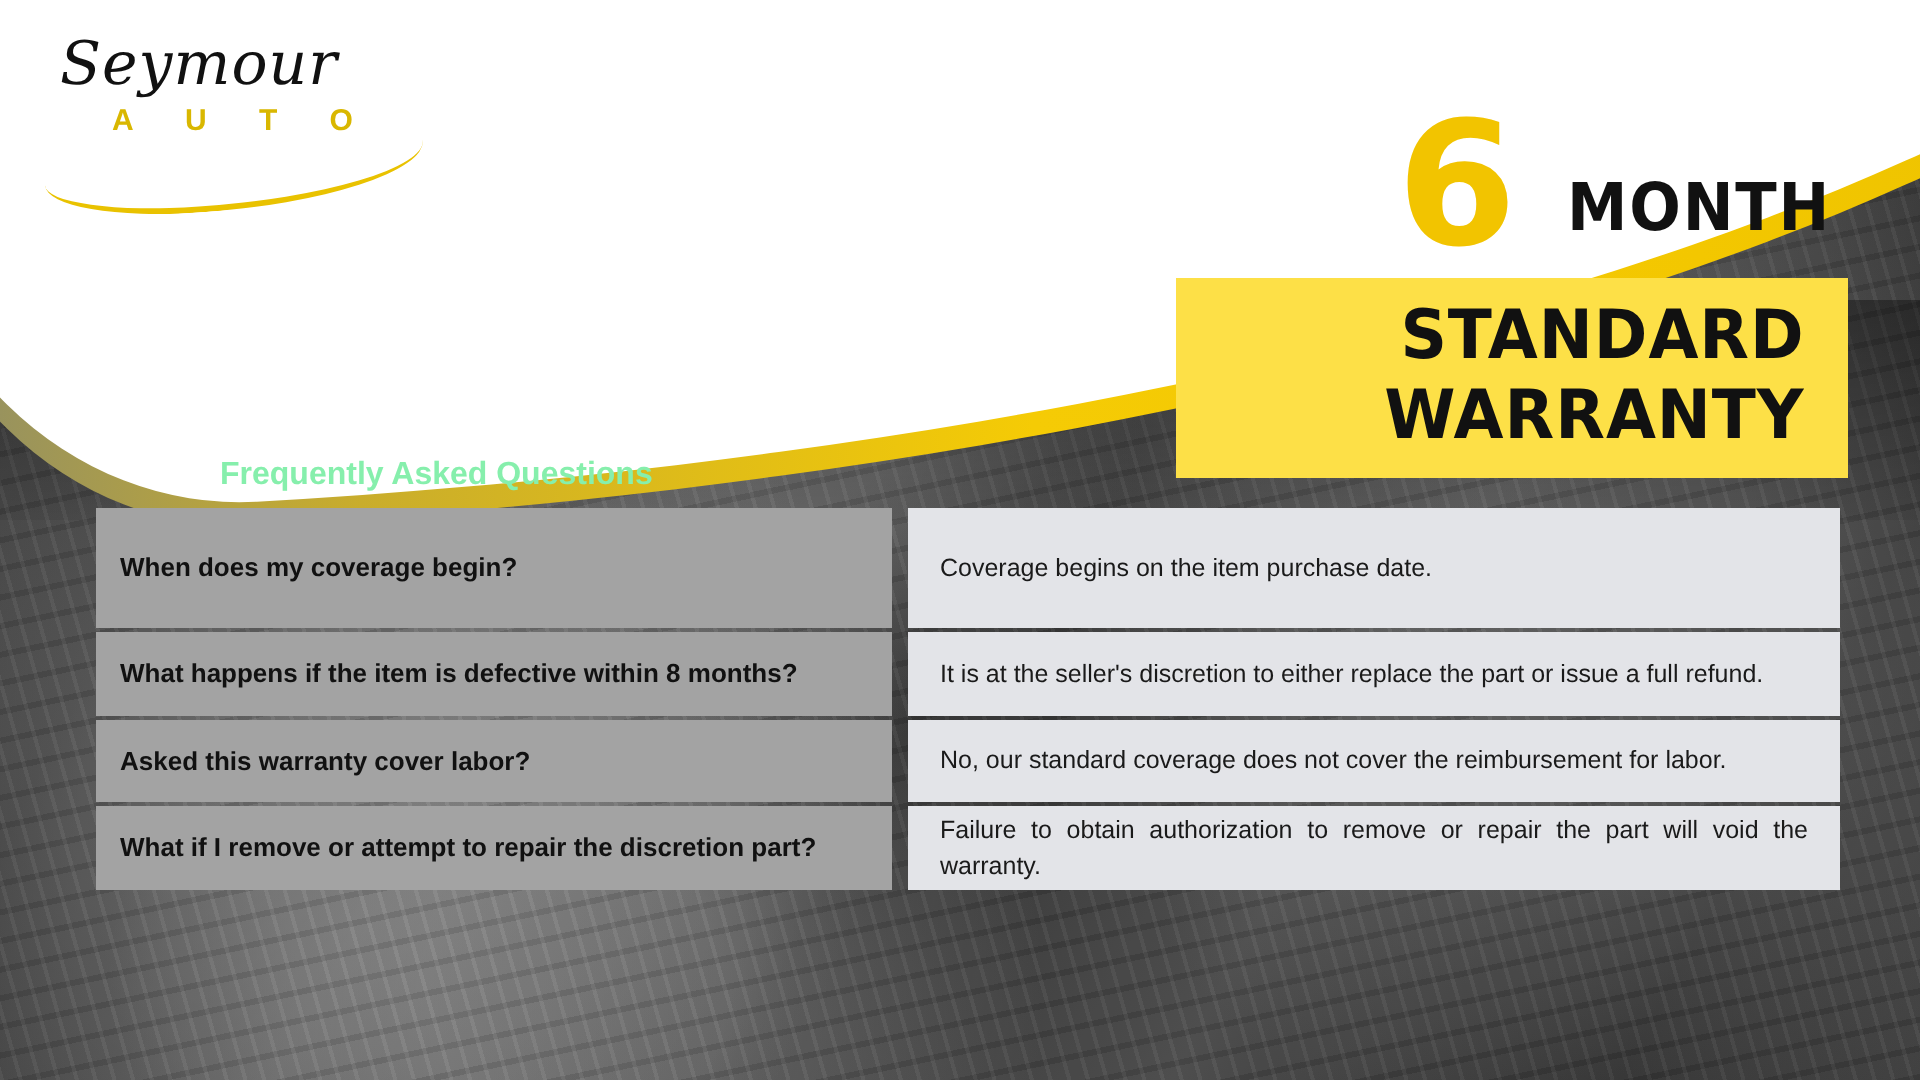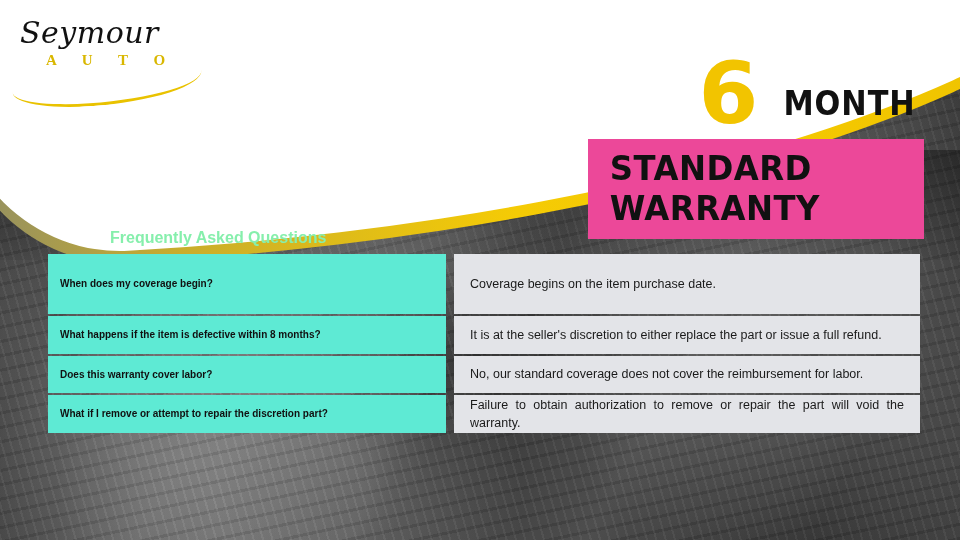--- a/index.html
+++ b/index.html
@@ -64,36 +64,36 @@
     height: 548px;
     background: #fff;
     border-bottom-right-radius: 100% 72%;
     border-bottom-left-radius: 16% 40%;
     transform: rotate(-3.2deg);
   }
 
   
   .logo {
     position: absolute;
-    left: 12px;
+    left: 22px;
     top: 18px;
     width: 200px;
     height: 84px;
   }
   .logo-name {
     font-family: "DejaVu Serif", serif;
     font-style: italic;
     font-size: 30px;
     color: #111;
     letter-spacing: .5px;
     margin-left: 8px;
     line-height: 1;
   }
   .logo-sub {
-    font-family: Liberation Serif, serif;
+    font-family: Liberation Sans, sans-serif;
     font-size: 15px;
     letter-spacing: 11px;
     color: #d9b700;
     margin-left: 34px;
     margin-top: 4px;
     font-weight: 700;
   }
   .logo-swash {
     position: absolute;
     left: 0;
@@ -132,23 +132,23 @@
     font-weight: 700;
     font-size: 33px;
     letter-spacing: 1px;
     color: #111;
     transform: scaleX(0.92);
     transform-origin: right bottom;
     padding-bottom: 6px;
   }
   .badge-bar {
     margin-top: 10px;
-    background: #ec4899;
+    background: #fde047;
     padding: 9px 14px 11px;
-    text-align: left;
+    text-align: right;
   }
   .badge-bar-text {
     font-family: "DejaVu Sans", sans-serif;
     font-weight: 700;
     font-size: 34px;
     letter-spacing: .5px;
     color: #111;
     transform: scaleX(0.95);
     display: inline-block;
   }
@@ -166,23 +166,23 @@
     position: absolute;
     left: 48px;
     top: 252px;
     width: 872px;
     border-collapse: separate;
     border-spacing: 0 2px;
   }
   .faq-row { }
   .q-cell {
     width: 372px;
-    background: #5eead4;
+    background: #a3a3a3;
     padding: 12px 14px 12px 12px;
-    font-size: 10px;
+    font-size: 13px;
     font-weight: 700;
     color: #111;
     vertical-align: middle;
     line-height: 1.35;
   }
   .gap-cell {
     width: 8px;
     background: transparent;
     padding: 0;
   }
@@ -235,21 +235,21 @@
         <td class="q-cell">When does my coverage begin?</td>
         <td class="gap-cell"></td>
         <td class="a-cell">Coverage begins on the item purchase date.</td>
       </tr>
       <tr class="faq-row">
         <td class="q-cell">What happens if the item is defective within 8 months?</td>
         <td class="gap-cell"></td>
         <td class="a-cell">It is at the seller's discretion to either replace the part or issue a full refund.</td>
       </tr>
       <tr class="faq-row">
-        <td class="q-cell">Does this warranty cover labor?</td>
+        <td class="q-cell">Asked this warranty cover labor?</td>
         <td class="gap-cell"></td>
         <td class="a-cell">No, our standard coverage does not cover the reimbursement for labor.</td>
       </tr>
       <tr class="faq-row">
         <td class="q-cell">What if I remove or attempt to repair the discretion part?</td>
         <td class="gap-cell"></td>
         <td class="a-cell">Failure to obtain authorization to remove or repair the part will void the warranty.</td>
       </tr>
     </tbody>
   </table>

